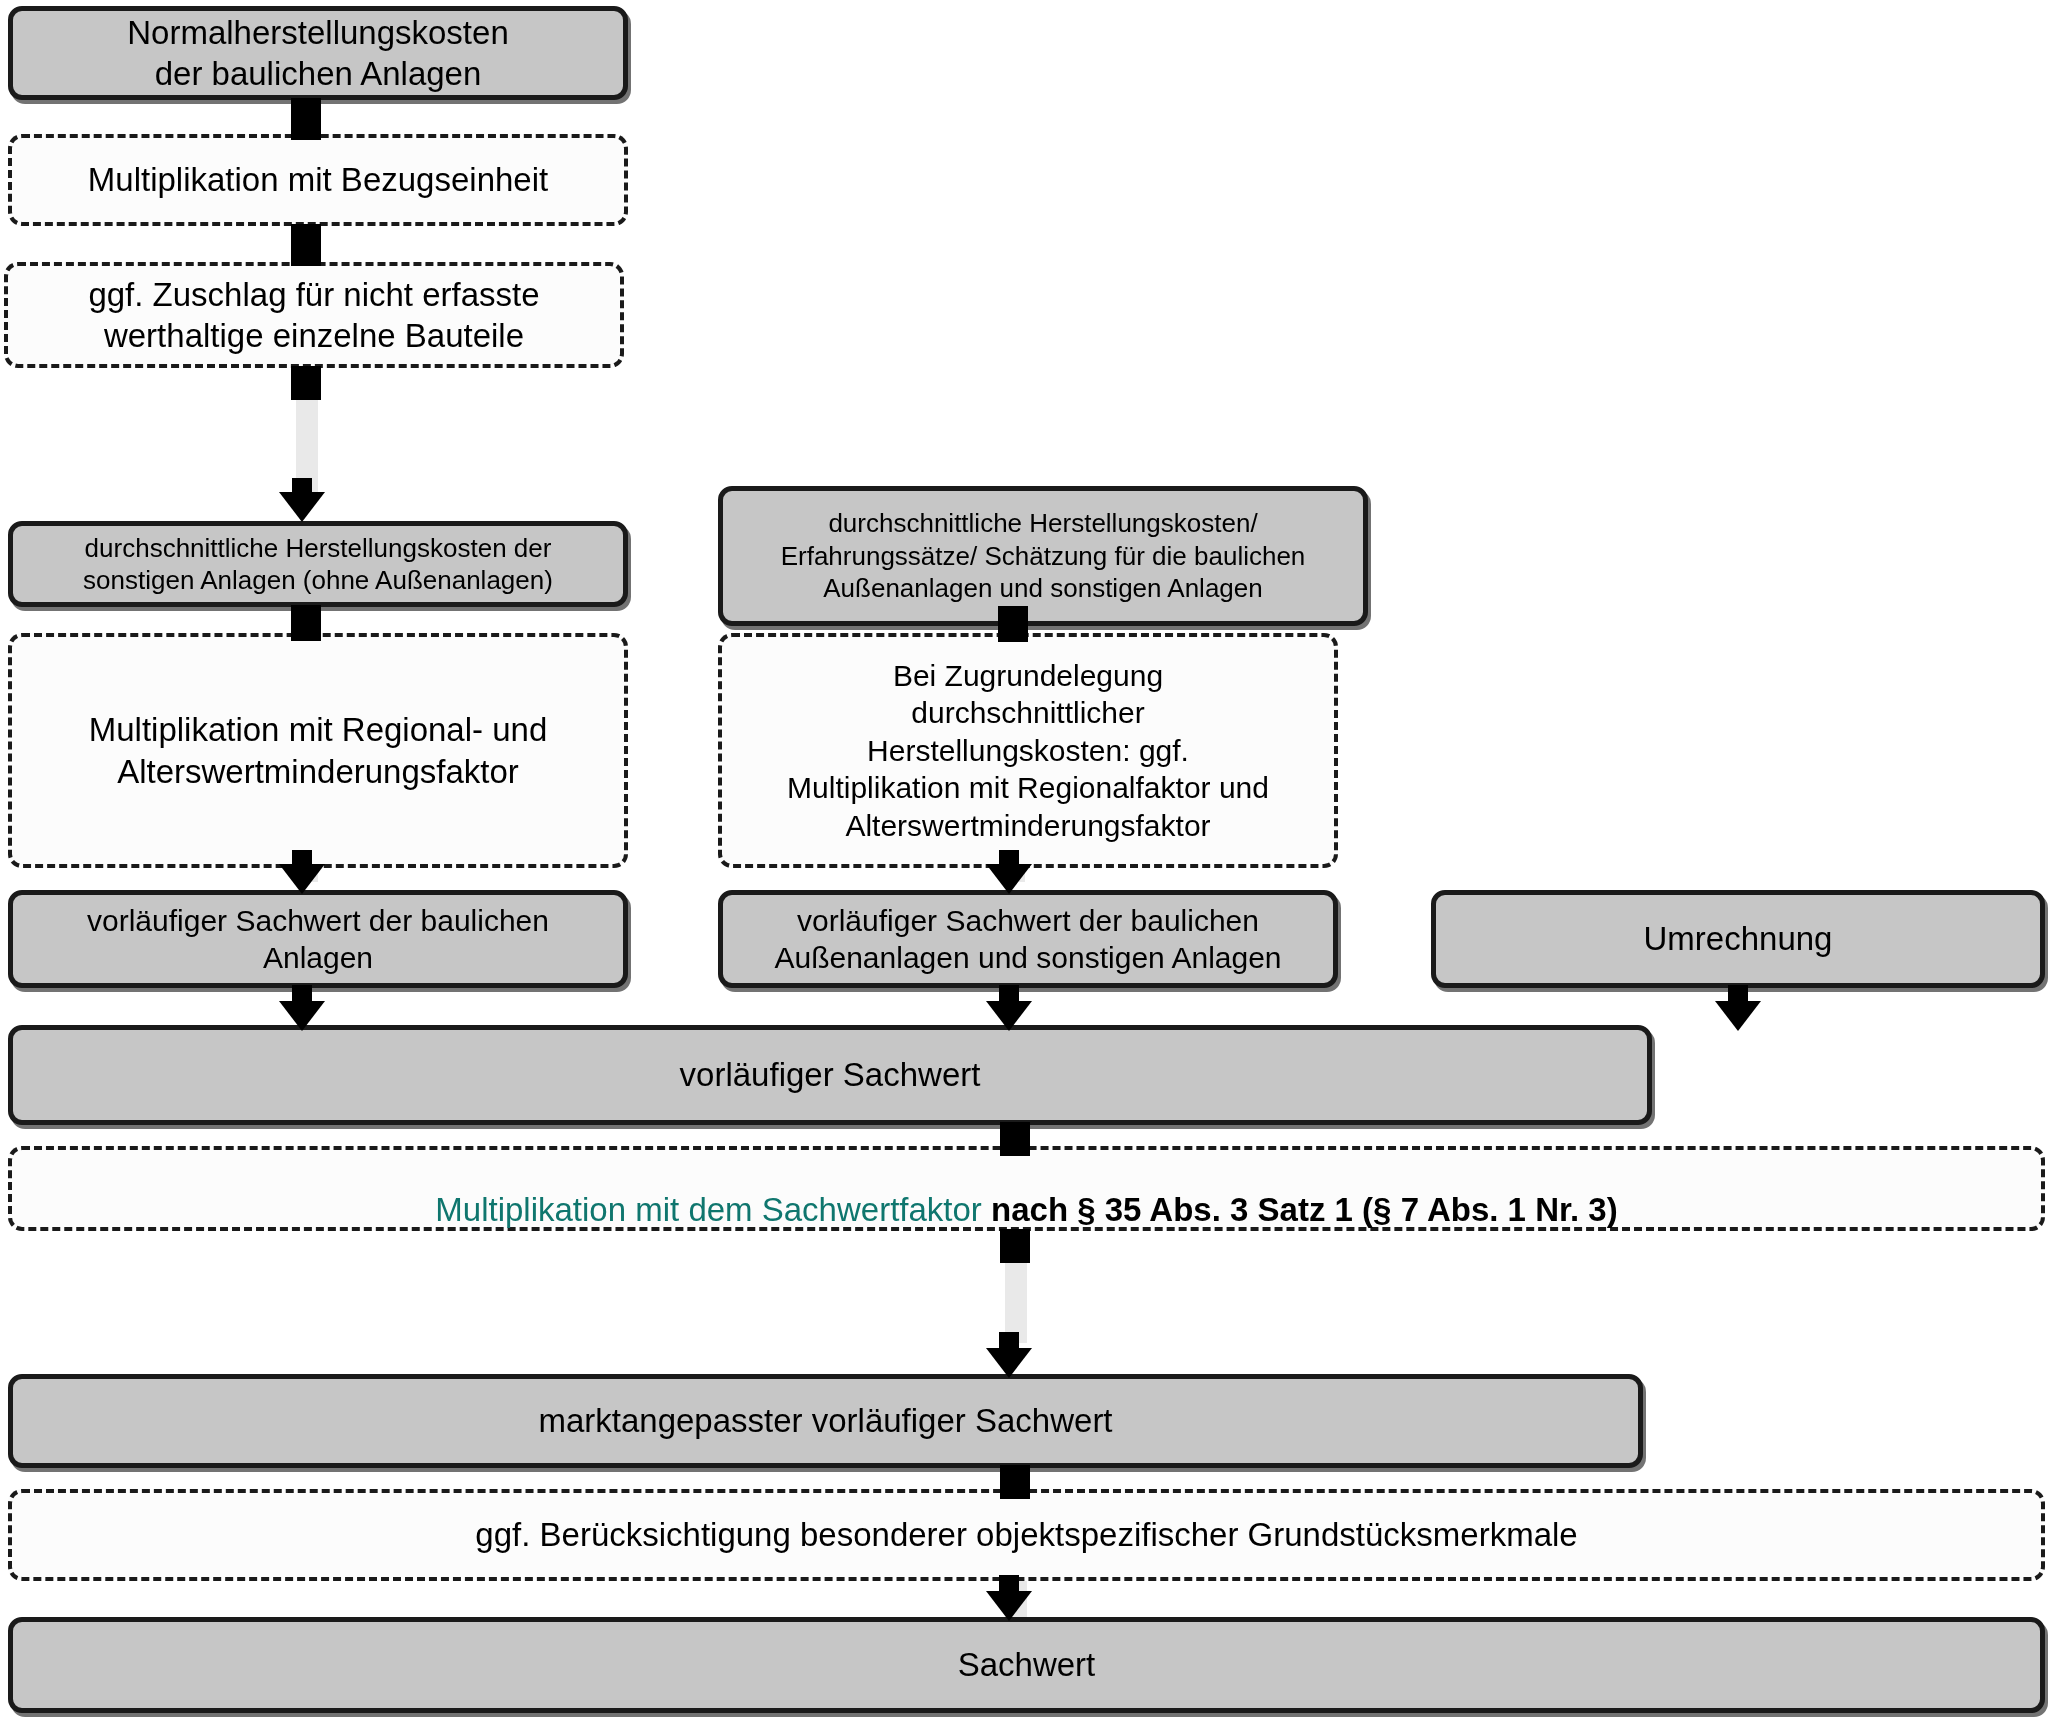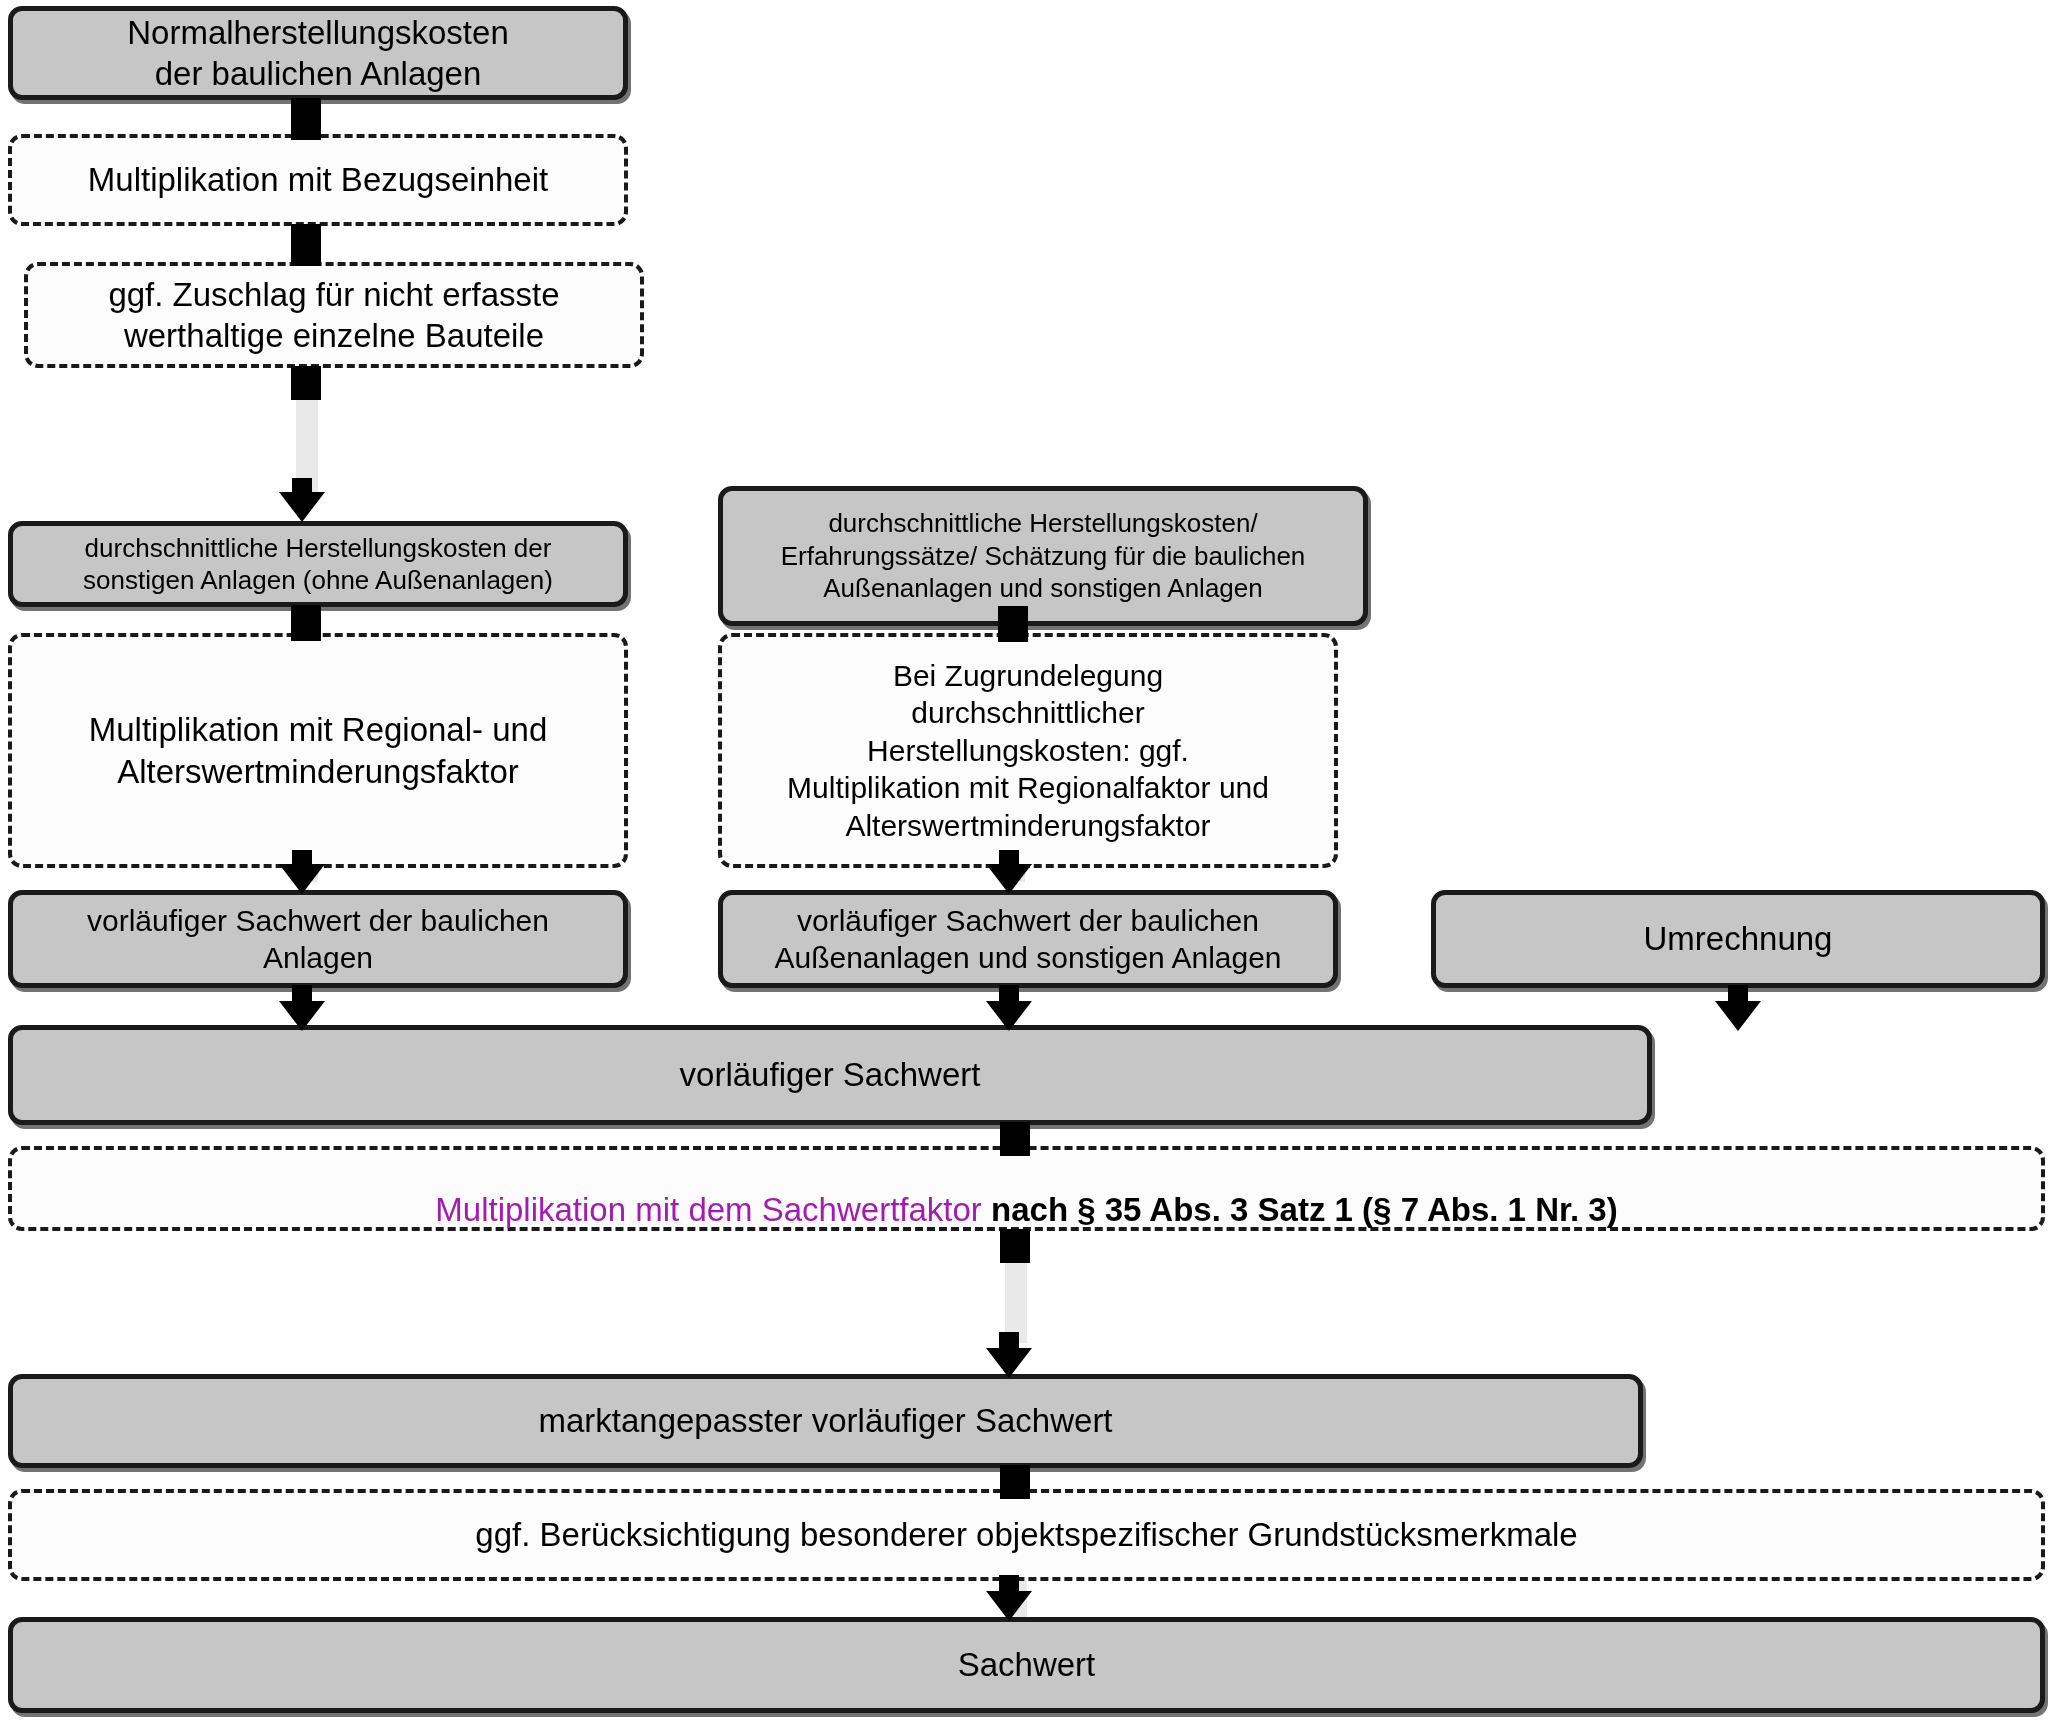--- a/index.html
+++ b/index.html
@@ -92,21 +92,21 @@
     border-left: 23px solid transparent;
     border-right: 23px solid transparent;
     border-top: 30px solid #000000;
   }
 
   
   .fs-xl  { font-size: 33px; justify-content: center; }
   .fs-lg  { font-size: 30px; }
   .fs-sm  { font-size: 26px; }
 
-  .muted { color: #a21caf; }
+  .muted { color: #0f766e; }
   .strong { font-weight: bold; }
 </style>
 </head>
 <body>
 
 <div id="canvas">
 
   <div class="ribbon" style="left:296px; top:96px; height:400px;"></div>
   <div class="ribbon" style="left:296px; top:612px; height:270px;"></div>
 
@@ -121,21 +121,21 @@
   </div>
 
   <div class="stub" style="left:291px; top:98px; height:42px;"></div>
 
   <div class="node dashed fs-xl" style="left:8px; top:134px; width:620px; height:92px;">
     <span class="txt">Multiplikation mit Bezugseinheit</span>
   </div>
 
   <div class="stub" style="left:291px; top:224px; height:42px;"></div>
 
-  <div class="node dashed fs-xl" style="left:24px; top:262px; width:620px; height:106px;">
+  <div class="node dashed fs-xl" style="left:4px; top:262px; width:620px; height:106px;">
     <span class="txt">ggf.  Zuschlag für nicht erfasste
 werthaltige einzelne Bauteile</span>
   </div>
 
   <div class="stub" style="left:291px; top:366px; height:34px;"></div>
 
 
   <div class="arrow" style="left:282px; top:478px; width:40px; height:44px;">
     <div class="shaft" style="height:18px;"></div>
     <div class="head"></div>

